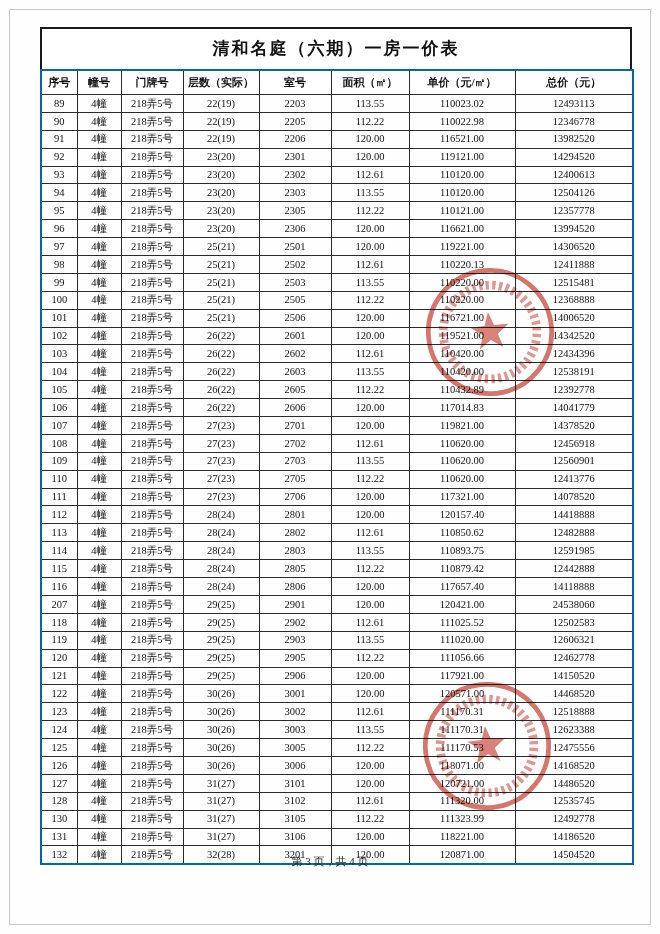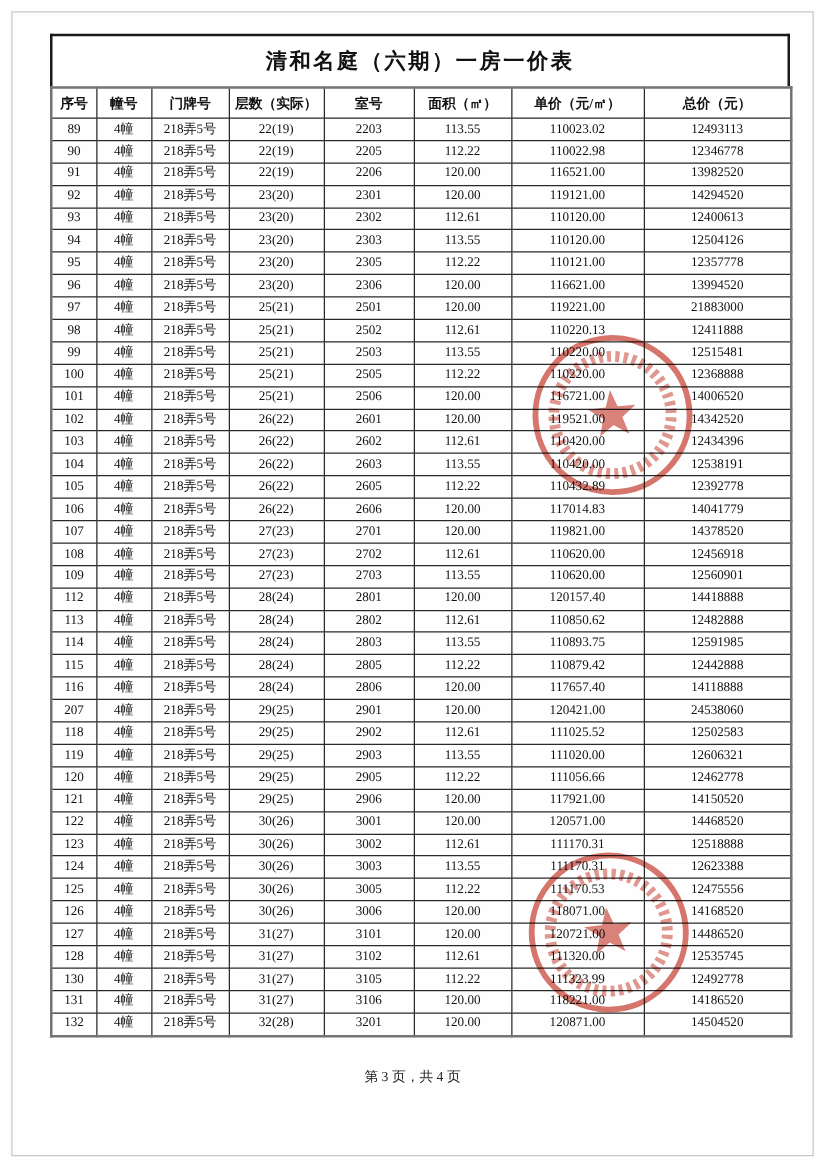--- a/index.html
+++ b/index.html
@@ -27,21 +27,21 @@
     font-weight:bold;
     font-size:17px;
     letter-spacing:2px;
     padding:8px 0 9px 0;
     background:#fff;
   }
   table.price-table {
     width:100%;
     border-collapse:collapse;
     table-layout:fixed;
-    border:2px solid #737373;
+    border:2px solid #0369a1;
     font-family:Liberation Serif, serif;
   }
   .price-table th, .price-table td {
     border:1px solid #2a2a2a;
     text-align:center;
     vertical-align:middle;
     white-space:nowrap;
     overflow:hidden;
     padding:0 1px;
   }
@@ -187,21 +187,21 @@
             <td>13994520</td>
           </tr>
           <tr>
             <td>97</td>
             <td>4幢</td>
             <td>218弄5号</td>
             <td>25(21)</td>
             <td>2501</td>
             <td>120.00</td>
             <td>119221.00</td>
-            <td>21883000</td>
+            <td>14306520</td>
           </tr>
           <tr>
             <td>98</td>
             <td>4幢</td>
             <td>218弄5号</td>
             <td>25(21)</td>
             <td>2502</td>
             <td>112.61</td>
             <td>110220.13</td>
             <td>12411888</td>
@@ -308,20 +308,40 @@
           </tr>
           <tr>
             <td>109</td>
             <td>4幢</td>
             <td>218弄5号</td>
             <td>27(23)</td>
             <td>2703</td>
             <td>113.55</td>
             <td>110620.00</td>
             <td>12560901</td>
+          </tr>
+          <tr>
+            <td>110</td>
+            <td>4幢</td>
+            <td>218弄5号</td>
+            <td>27(23)</td>
+            <td>2705</td>
+            <td>112.22</td>
+            <td>110620.00</td>
+            <td>12413776</td>
+          </tr>
+          <tr>
+            <td>111</td>
+            <td>4幢</td>
+            <td>218弄5号</td>
+            <td>27(23)</td>
+            <td>2706</td>
+            <td>120.00</td>
+            <td>117321.00</td>
+            <td>14078520</td>
           </tr>
           <tr>
             <td>112</td>
             <td>4幢</td>
             <td>218弄5号</td>
             <td>28(24)</td>
             <td>2801</td>
             <td>120.00</td>
             <td>120157.40</td>
             <td>14418888</td>

